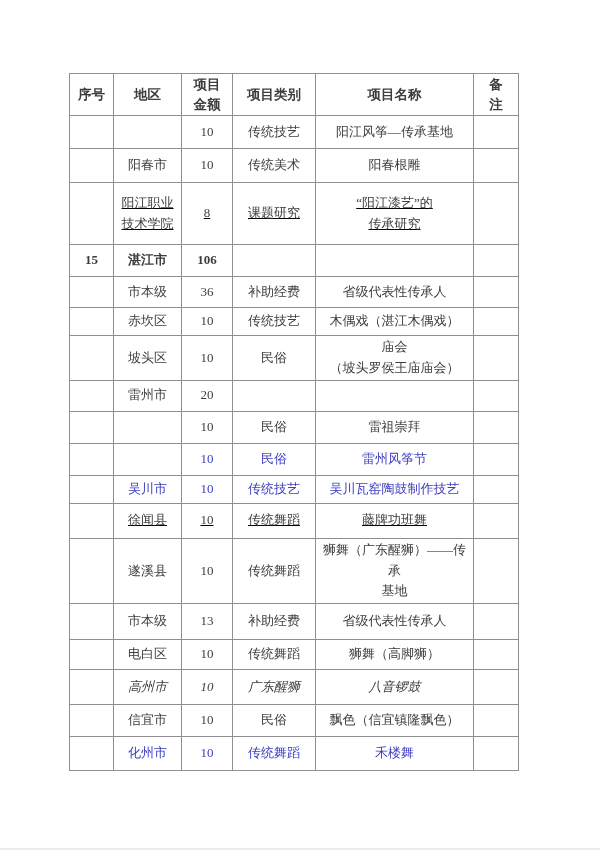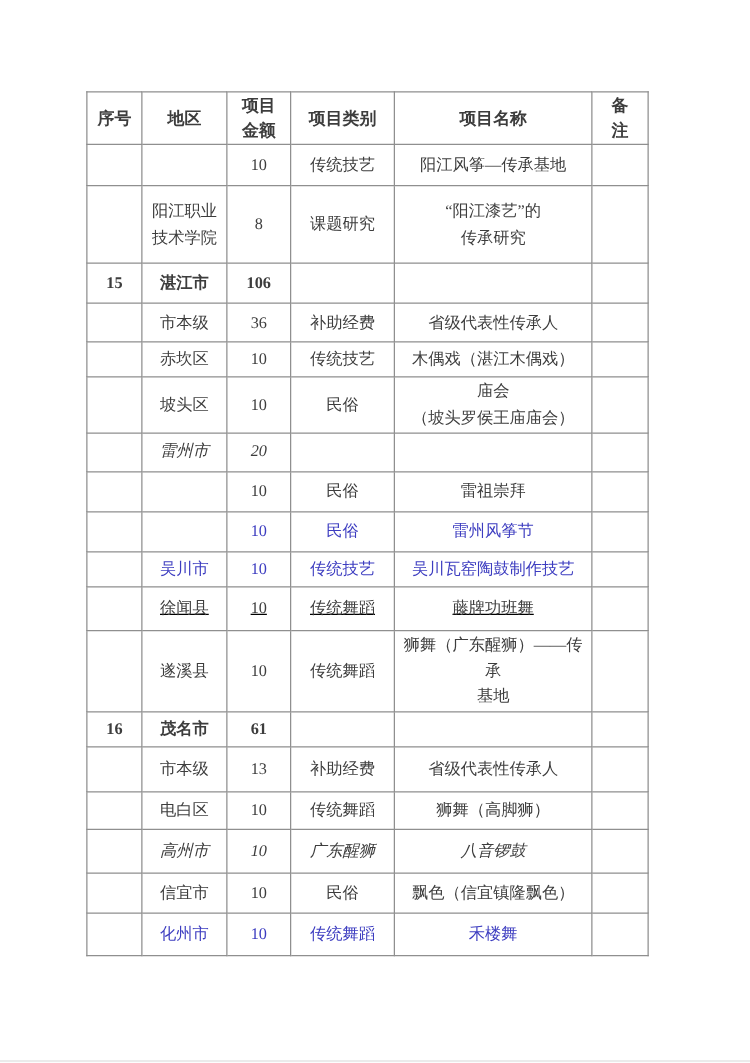--- a/index.html
+++ b/index.html
@@ -60,21 +60,29 @@
     </thead>
     <tbody>
         <tr class="style-normal" style="height: 33px;">
           <td></td>
           <td></td>
           <td>10</td>
           <td>传统技艺</td>
           <td>阳江风筝—传承基地</td>
           <td></td>
         </tr>
-        <tr class="style-normal" style="height: 62px;">
+        <tr class="style-normal" style="height: 34px;">
+          <td></td>
+          <td>阳春市</td>
+          <td>10</td>
+          <td>传统美术</td>
+          <td>阳春根雕</td>
+          <td></td>
+        </tr>
+        <tr class="style-normal" style="height: 62px; text-decoration: underline;">
           <td></td>
           <td>阳江职业
 技术学院</td>
           <td>8</td>
           <td>课题研究</td>
           <td>“阳江漆艺”的
 传承研究</td>
           <td></td>
         </tr>
         <tr class="style-bold" style="height: 32px;">
@@ -103,21 +111,21 @@
         </tr>
         <tr class="style-normal" style="height: 44px;">
           <td></td>
           <td>坡头区</td>
           <td>10</td>
           <td>民俗</td>
           <td>庙会
 （坡头罗侯王庙庙会）</td>
           <td></td>
         </tr>
-        <tr class="style-normal" style="height: 31px; font-style: italic;">
+        <tr class="style-normal" style="height: 31px;">
           <td></td>
           <td>雷州市</td>
           <td>20</td>
           <td></td>
           <td></td>
           <td></td>
         </tr>
         <tr class="style-normal" style="height: 32px;">
           <td></td>
           <td></td>
@@ -150,28 +158,20 @@
           <td>藤牌功班舞</td>
           <td></td>
         </tr>
         <tr class="style-normal" style="height: 39px;">
           <td></td>
           <td>遂溪县</td>
           <td>10</td>
           <td>传统舞蹈</td>
           <td>狮舞（广东醒狮）——传承
 基地</td>
-          <td></td>
-        </tr>
-        <tr class="style-bold" style="height: 28px;">
-          <td>16</td>
-          <td>茂名市</td>
-          <td>61</td>
-          <td></td>
-          <td></td>
           <td></td>
         </tr>
         <tr class="style-normal" style="height: 36px;">
           <td></td>
           <td>市本级</td>
           <td>13</td>
           <td>补助经费</td>
           <td>省级代表性传承人</td>
           <td></td>
         </tr>

